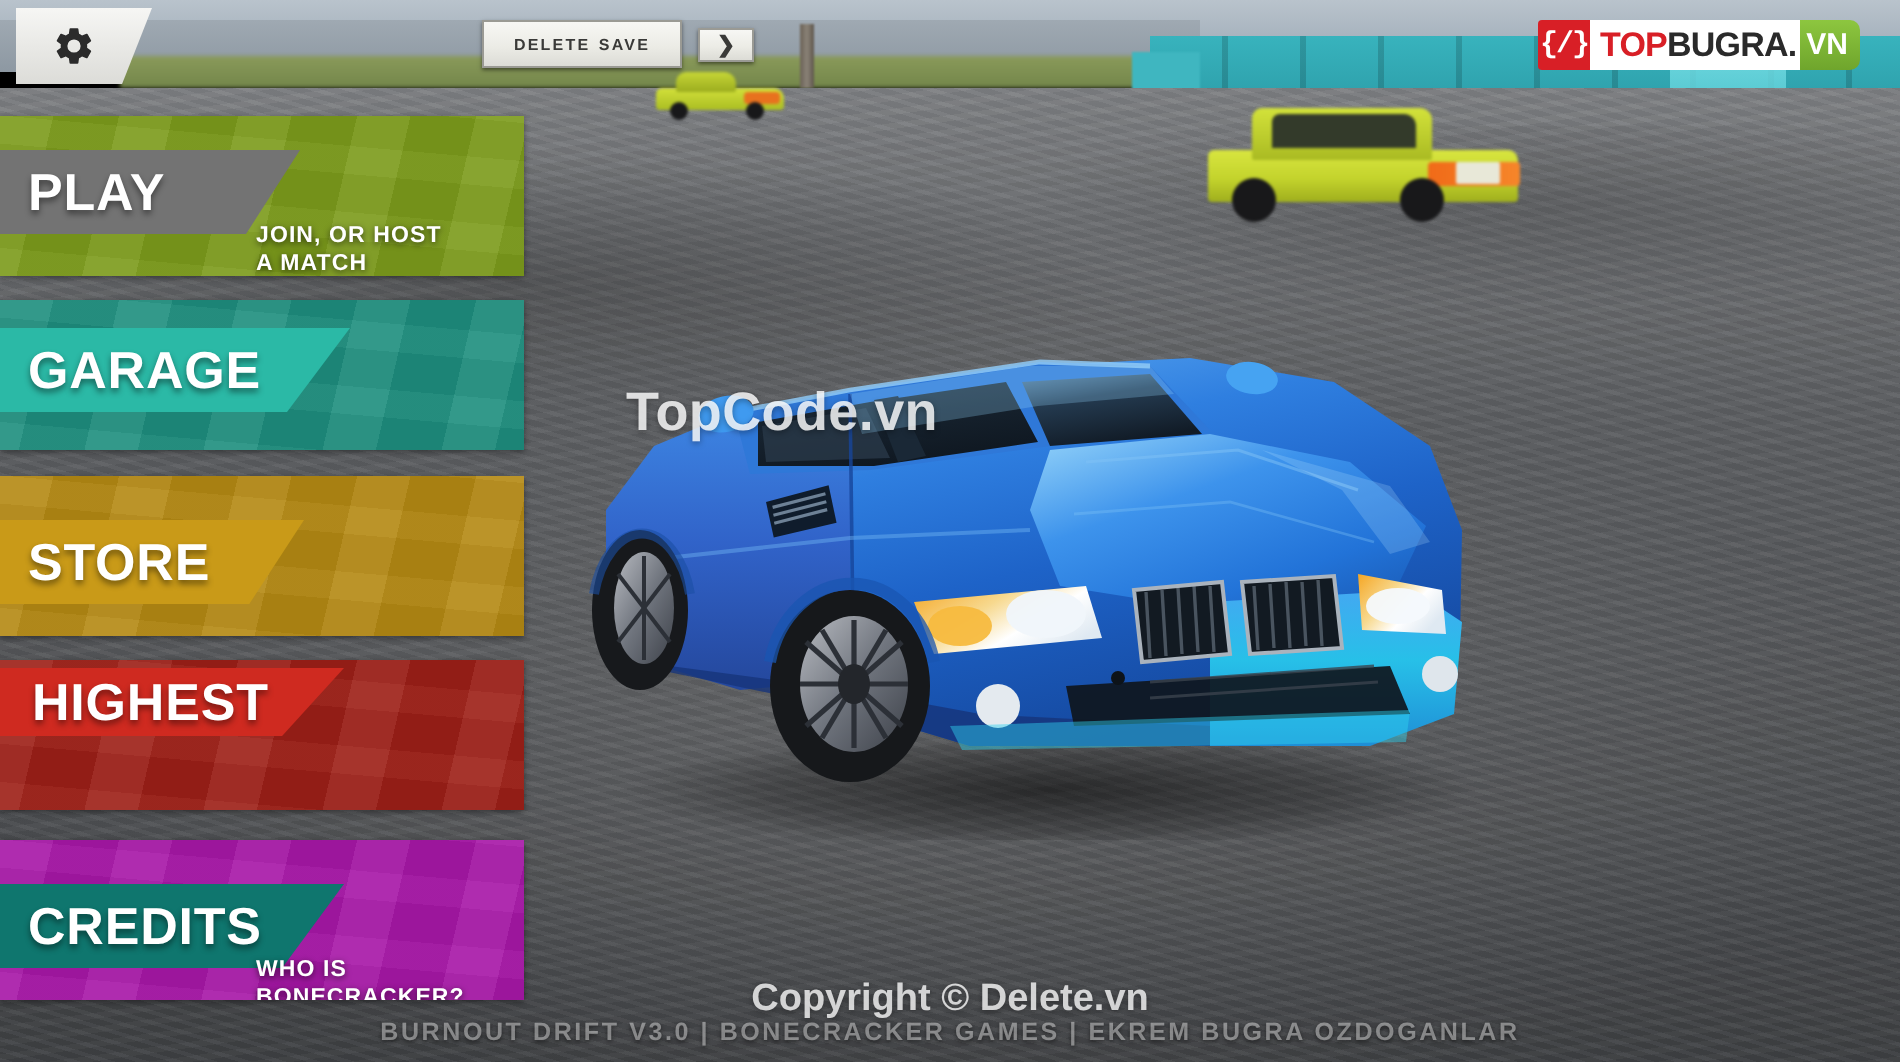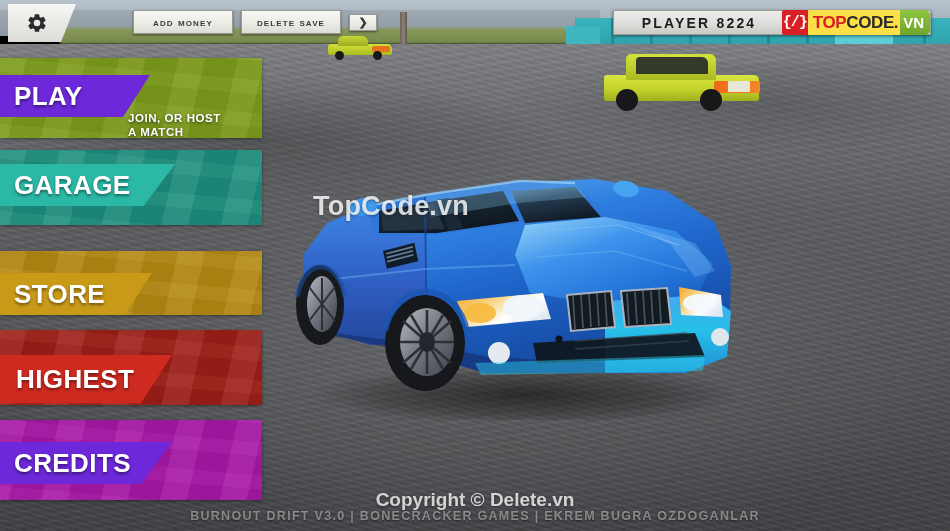--- a/index.html
+++ b/index.html
@@ -149,21 +149,21 @@
     display:flex; align-items:stretch; font-weight:bold;
     user-select:none;
   }
   .tc-shield {
     width:26px; background:#d81f26; display:flex; align-items:center;
     justify-content:center; color:#fff; font-size:15px; line-height:1;
     font-family:"Liberation Mono", monospace; letter-spacing:-1px;
     border-radius:2px 0 0 2px;
   }
   .tc-words {
-    background:#fde047; display:flex; align-items:center; padding:0 2px 0 5px;
+    background:#ffffff; display:flex; align-items:center; padding:0 2px 0 5px;
     font-size:17px; letter-spacing:-.4px; line-height:1;
   }
   .tc-top  { color:#d81f26; }
   .tc-code { color:#2a2a2a; }
   .tc-vn {
     background:linear-gradient(180deg,#8dc63f,#6fa52c); color:#fff;
     display:flex; align-items:center; padding:0 6px 0 3px;
     font-size:15px; border-radius:0 5px 5px 0; line-height:1;
   }
 
@@ -194,28 +194,28 @@
   .mitem .desc {
     position:absolute; color:#fff; font-size:11.5px; font-weight:bold;
     letter-spacing:.55px; line-height:13.5px;
     text-shadow:0 1px 3px rgba(0,0,0,.65);
     text-transform:uppercase; white-space:pre-line;margin-top:32px;
   }
 
   
   #m-play    { top:58px;  height:80px; }
   #m-garage  { top:150px; height:75px; }
-  #m-store   { top:251px; height:64px; }
+  #m-store   { top:238px; height:80px; }
   #m-highest { top:330px; height:75px; }
   #m-credits { top:420px; height:80px; }
 
   #m-play    .tab { top:17px; height:42px; width:150px; }
   #m-garage  .tab { top:14px; height:42px; width:175px; }
   #m-store   .tab { top:22px; height:42px; width:152px; }
-  #m-highest .tab { top:25px; height:48px; width:172px;padding-left:16px; }
+  #m-highest .tab { top:4px; height:34px; width:172px;padding-left:16px; }
   #m-credits .tab { top:22px; height:42px; width:172px; }
 
   #m-play    .desc { left:128px; top:22px; }
   #m-garage  .desc { left:128px; top:15px; }
   #m-store   .desc { left:128px; top:26px; }
   #m-highest .desc { left:124px; top:15px; }
   #m-credits .desc { left:128px; top:27px; }
 
   
   .wm-center {
@@ -430,43 +430,39 @@
   </div>
 
   <div class="topbar">
 
     <div class="gear-tab">
       <svg viewBox="0 0 24 24">
         <path d="M19.14 12.94a7.07 7.07 0 0 0 0-1.88l2.03-1.58a.5.5 0 0 0 .12-.64l-1.92-3.32a.5.5 0 0 0-.6-.22l-2.39.96a7.3 7.3 0 0 0-1.63-.94l-.36-2.54a.5.5 0 0 0-.5-.42h-3.84a.5.5 0 0 0-.5.42l-.36 2.54c-.59.24-1.13.56-1.63.94l-2.39-.96a.5.5 0 0 0-.6.22L2.65 8.84a.5.5 0 0 0 .12.64l2.03 1.58a7.07 7.07 0 0 0 0 1.88l-2.03 1.58a.5.5 0 0 0-.12.64l1.92 3.32c.13.22.39.3.6.22l2.39-.96c.5.38 1.04.7 1.63.94l.36 2.54c.04.24.25.42.5.42h3.84c.25 0 .46-.18.5-.42l.36-2.54c.59-.24 1.13-.56 1.63-.94l2.39.96c.21.08.47 0 .6-.22l1.92-3.32a.5.5 0 0 0-.12-.64l-2.03-1.58ZM12 15.6A3.6 3.6 0 1 1 12 8.4a3.6 3.6 0 0 1 0 7.2Z"></path>
       </svg>
     </div>
 
-    <div class="btn-flat" id="btn-add-money">Add Money</div>
     <div class="btn-flat" id="btn-delete-save">Delete Save</div>
     <div class="btn-flat" id="btn-next">❯</div>
 
-    <div class="player-plate">
-      <div class="pname">PLAYER 8224</div>
-    </div>
 
     <div class="tc-logo">
       <div class="tc-shield">{/}</div>
       <div class="tc-words">
         <span class="tc-top">TOP</span>
-        <span class="tc-code">CODE.</span>
+        <span class="tc-code">BUGRA.</span>
       </div>
       <div class="tc-vn">VN</div>
     </div>
   </div>
 
   <div class="menu">
 
     <div class="mitem" id="m-play" style="background: rgb(125, 156, 28);">
       <div class="tex"></div>
-      <div class="tab" style="background: #6d28d9;">
+      <div class="tab" style="background: #737373;">
         <span>PLAY</span>
       </div>
       <div class="desc">Join, or host
 a match</div>
     </div>
 
     <div class="mitem" id="m-garage" style="background: rgb(31, 143, 127);">
       <div class="tex"></div>
       <div class="tab" style="background: rgb(43, 185, 166); text-align: right;">
         <span>GARAGE</span>
@@ -482,23 +478,25 @@
 
     <div class="mitem" id="m-highest" style="background: rgb(158, 32, 24);">
       <div class="tex"></div>
       <div class="tab" style="background: rgb(207, 42, 32);">
         <span>HIGHEST</span>
       </div>
     </div>
 
     <div class="mitem" id="m-credits" style="background: rgb(168, 24, 168);">
       <div class="tex"></div>
-      <div class="tab" style="background: #6d28d9;">
+      <div class="tab" style="background: #0f766e;">
         <span>CREDITS</span>
       </div>
+      <div class="desc">Who is
+bonecracker?</div>
     </div>
   </div>
 
   <div class="wm-center">TopCode.vn</div>
   <div class="wm-copy">Copyright © Delete.vn</div>
   <div class="footer-credit">BURNOUT DRIFT V3.0 | BONECRACKER GAMES | EKREM BUGRA OZDOGANLAR</div>
 
 </div>
 
 </body></html>

